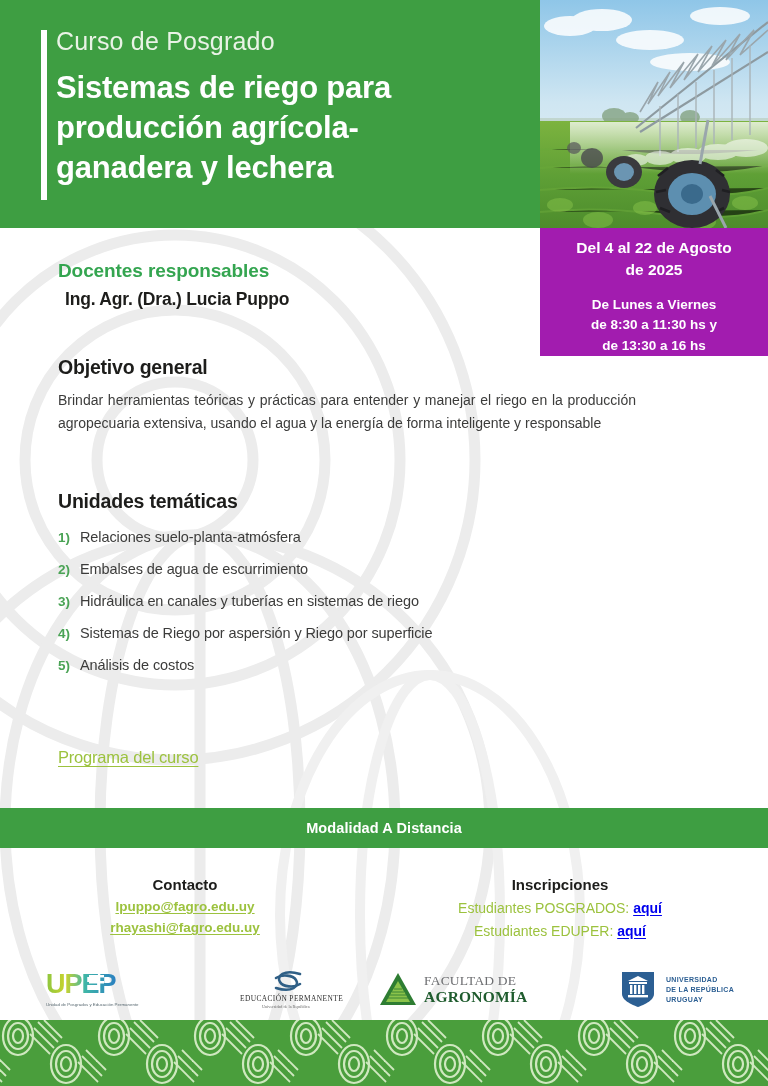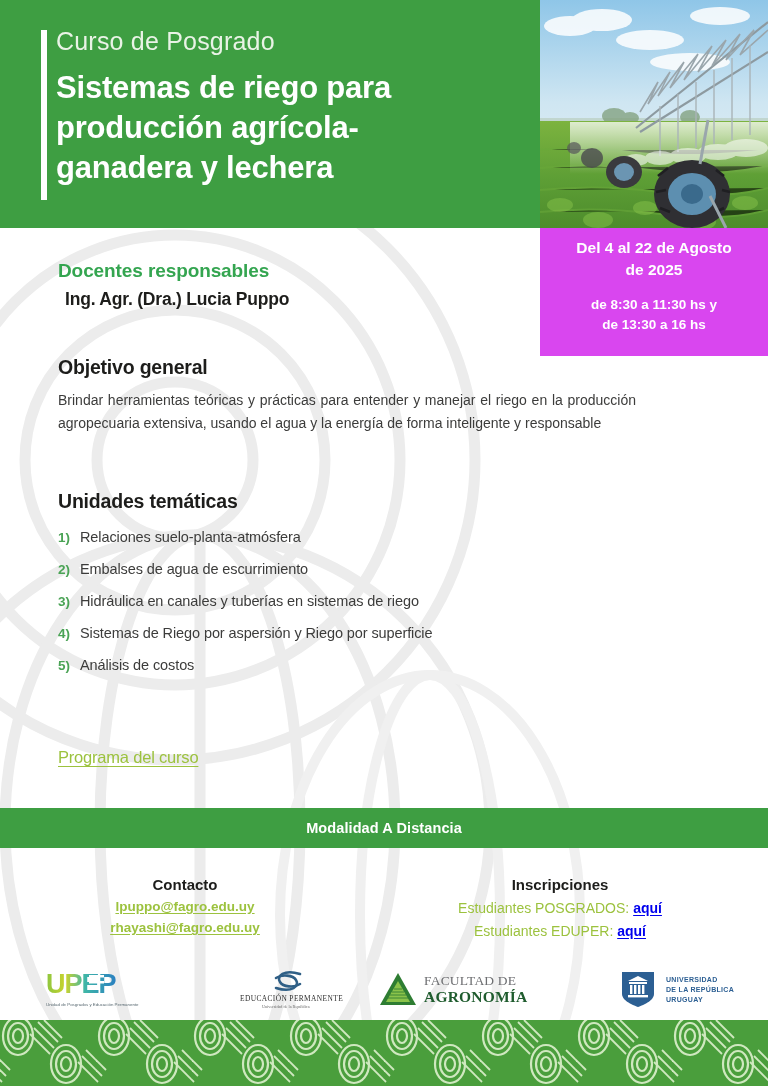--- a/index.html
+++ b/index.html
@@ -55,21 +55,21 @@
     position: absolute; left: 540px; top: 0;
     width: 228px; height: 228px;
     overflow: hidden; z-index: 2;
   }
   .photo svg { display: block; }
 
   
   .datebox {
     position: absolute; left: 540px; top: 228px;
     width: 228px; height: 128px;
-    background: #d946ef; z-index: 2;
+    background: #a21caf; z-index: 2;
     text-align: center;
     color: #ffffff;
     padding-top: 9px;
   }
   .datebox .dates {
     font-size: 15.5px; font-weight: 700; line-height: 1.42;
     padding: 0 10px;
   }
   .datebox .days {
     margin-top: 14px;
@@ -315,20 +315,21 @@
       </g>
     </svg>
   </div>
 
   <div class="datebox">
     <div class="dates">
       <div>Del 4 al 22 de Agosto</div>
       <div>de 2025</div>
     </div>
     <div class="days">
+      <div>De Lunes a Viernes</div>
       <div>de 8:30 a 11:30 hs y</div>
       <div>de 13:30 a 16 hs</div>
     </div>
   </div>
 
   <div class="content">
 
     <div class="sec-docentes">
       <div class="h-green">Docentes responsables</div>
       <div class="docente-name">Ing. Agr. (Dra.) Lucia Puppo</div>

